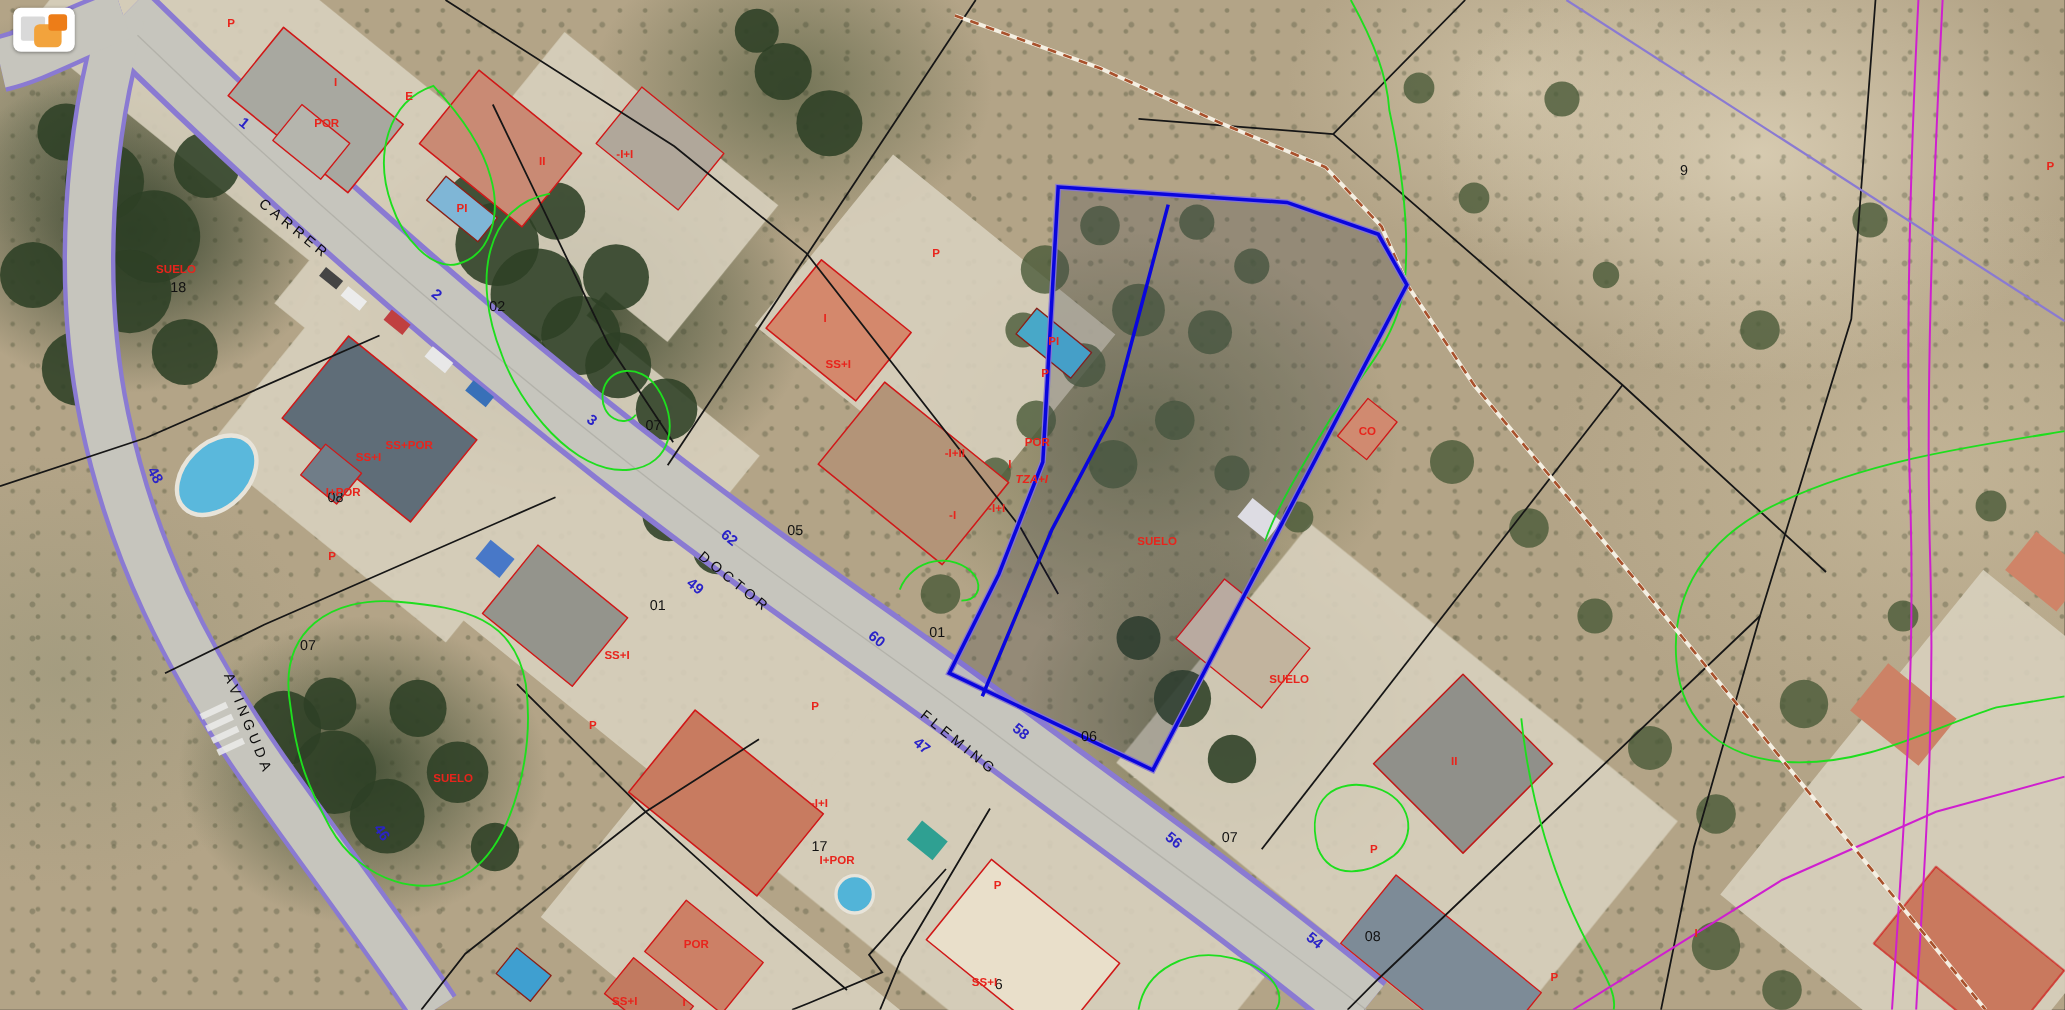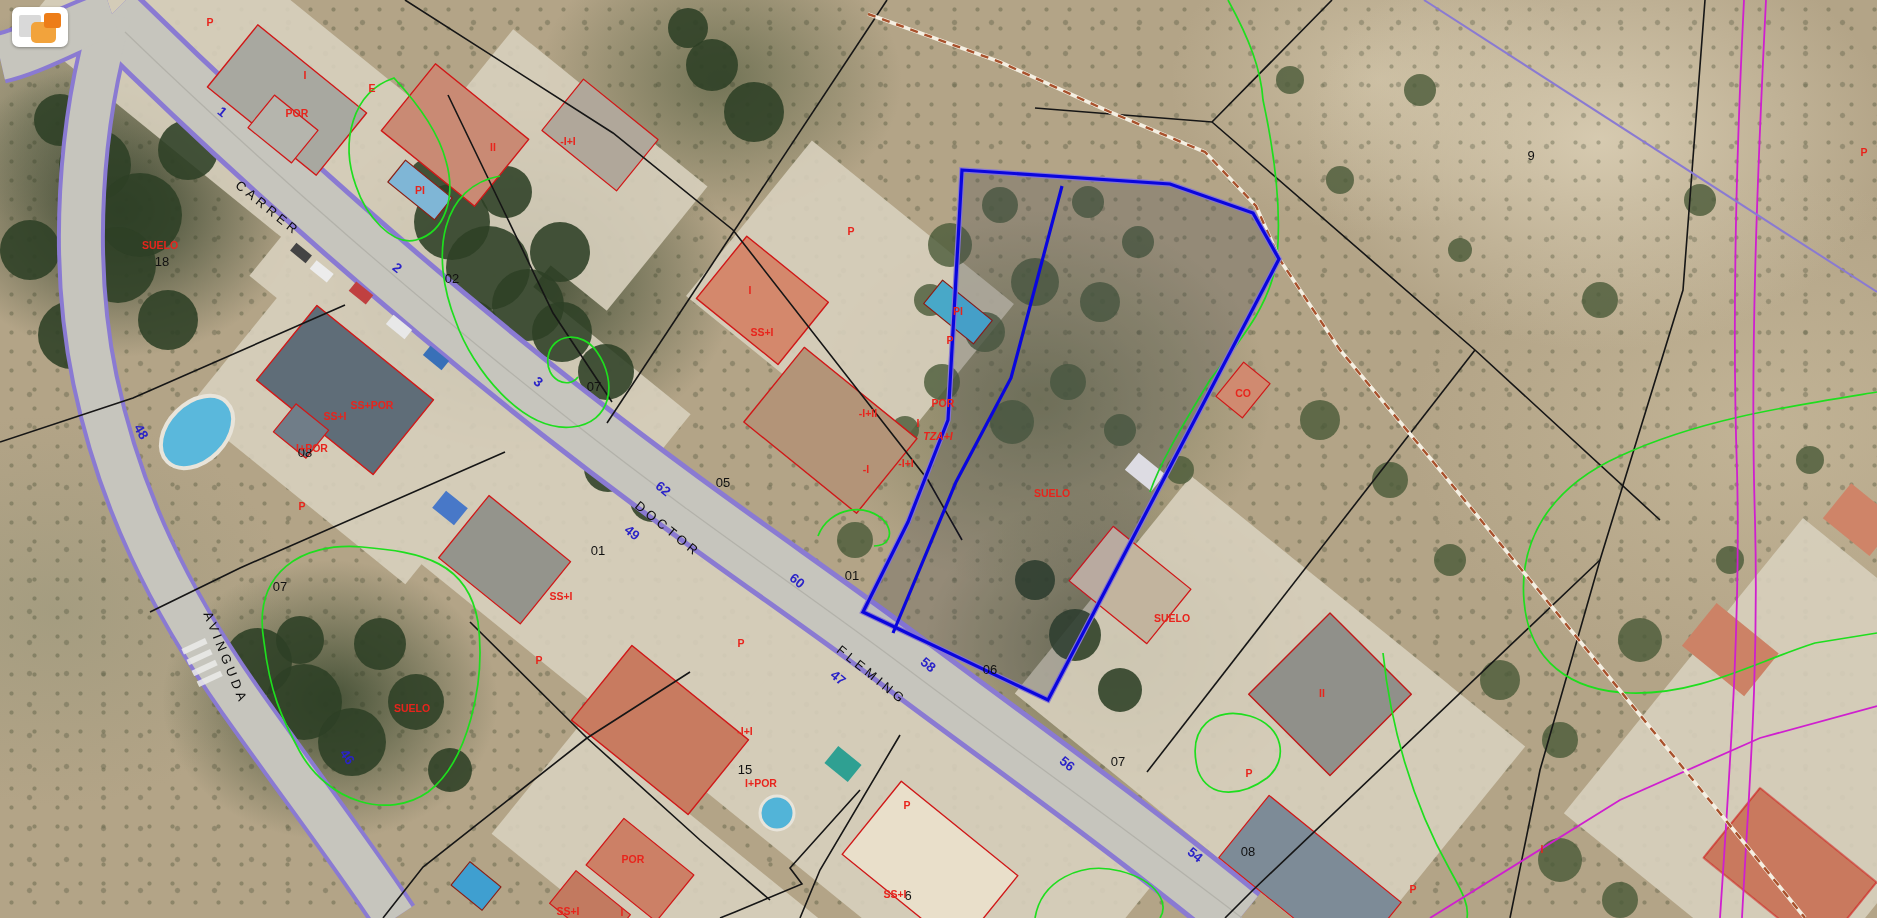--- a/index.html
+++ b/index.html
@@ -258,21 +258,21 @@
       <div class="map-label parcel" style="left: 594px; top: 386px; transform: translate(-50%, -50%) rotate(0deg);">07</div>
       <div class="map-label parcel" style="left: 723px; top: 482px; transform: translate(-50%, -50%) rotate(0deg);">05</div>
       <div class="map-label parcel" style="left: 852px; top: 575px; transform: translate(-50%, -50%) rotate(0deg);">01</div>
       <div class="map-label parcel" style="left: 990px; top: 669px; transform: translate(-50%, -50%) rotate(0deg);">06</div>
       <div class="map-label parcel" style="left: 1118px; top: 761px; transform: translate(-50%, -50%) rotate(0deg);">07</div>
       <div class="map-label parcel" style="left: 1248px; top: 851px; transform: translate(-50%, -50%) rotate(0deg);">08</div>
       <div class="map-label parcel" style="left: 1531px; top: 155px; transform: translate(-50%, -50%) rotate(0deg);">9</div>
       <div class="map-label parcel" style="left: 305px; top: 452px; transform: translate(-50%, -50%) rotate(0deg);">08</div>
       <div class="map-label parcel" style="left: 280px; top: 586px; transform: translate(-50%, -50%) rotate(0deg);">07</div>
       <div class="map-label parcel" style="left: 598px; top: 550px; transform: translate(-50%, -50%) rotate(0deg);">01</div>
-      <div class="map-label parcel" style="left: 745px; top: 769px; transform: translate(-50%, -50%) rotate(0deg);">15</div>
+      <div class="map-label parcel" style="left: 745px; top: 769px; transform: translate(-50%, -50%) rotate(0deg);">17</div>
       <div class="map-label parcel" style="left: 908px; top: 895px; transform: translate(-50%, -50%) rotate(0deg);">6</div>
       <div class="map-label building" style="left: 210px; top: 22px; transform: translate(-50%, -50%) rotate(0deg);">P</div>
       <div class="map-label building" style="left: 305px; top: 75px; transform: translate(-50%, -50%) rotate(0deg);">I</div>
       <div class="map-label building" style="left: 297px; top: 113px; transform: translate(-50%, -50%) rotate(0deg);">POR</div>
       <div class="map-label building" style="left: 372px; top: 88px; transform: translate(-50%, -50%) rotate(0deg);">E</div>
       <div class="map-label building" style="left: 493px; top: 147px; transform: translate(-50%, -50%) rotate(0deg);">II</div>
       <div class="map-label building" style="left: 568px; top: 141px; transform: translate(-50%, -50%) rotate(0deg);">-I+I</div>
       <div class="map-label building" style="left: 420px; top: 190px; transform: translate(-50%, -50%) rotate(0deg);">PI</div>
       <div class="map-label building" style="left: 851px; top: 231px; transform: translate(-50%, -50%) rotate(0deg);">P</div>
       <div class="map-label building" style="left: 750px; top: 290px; transform: translate(-50%, -50%) rotate(0deg);">I</div>

